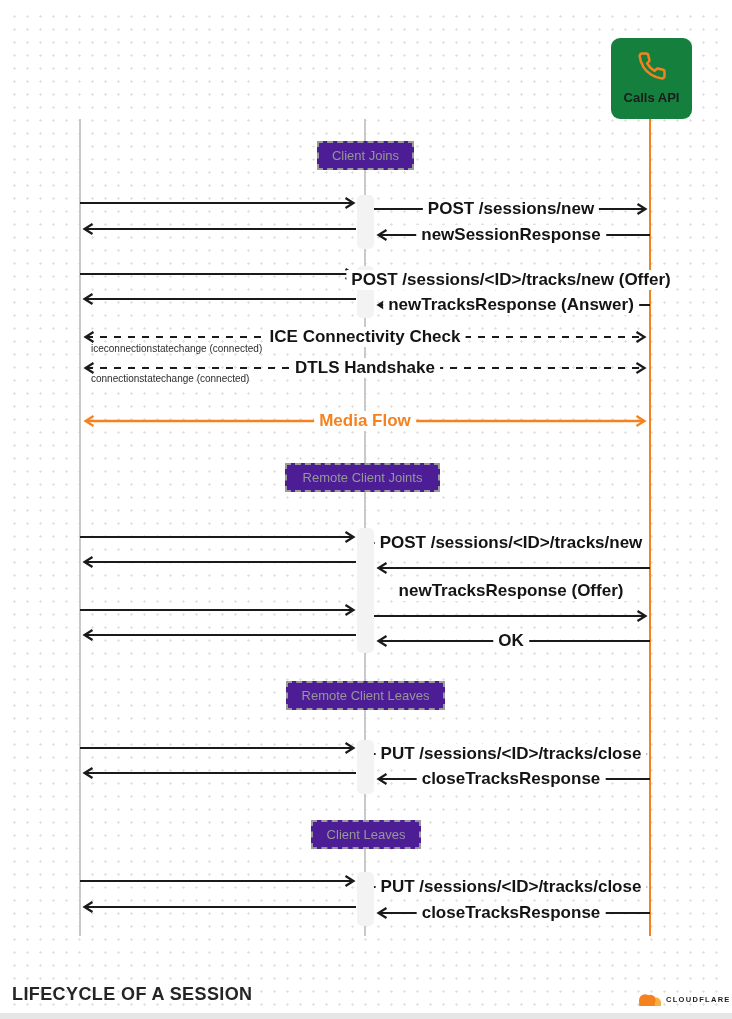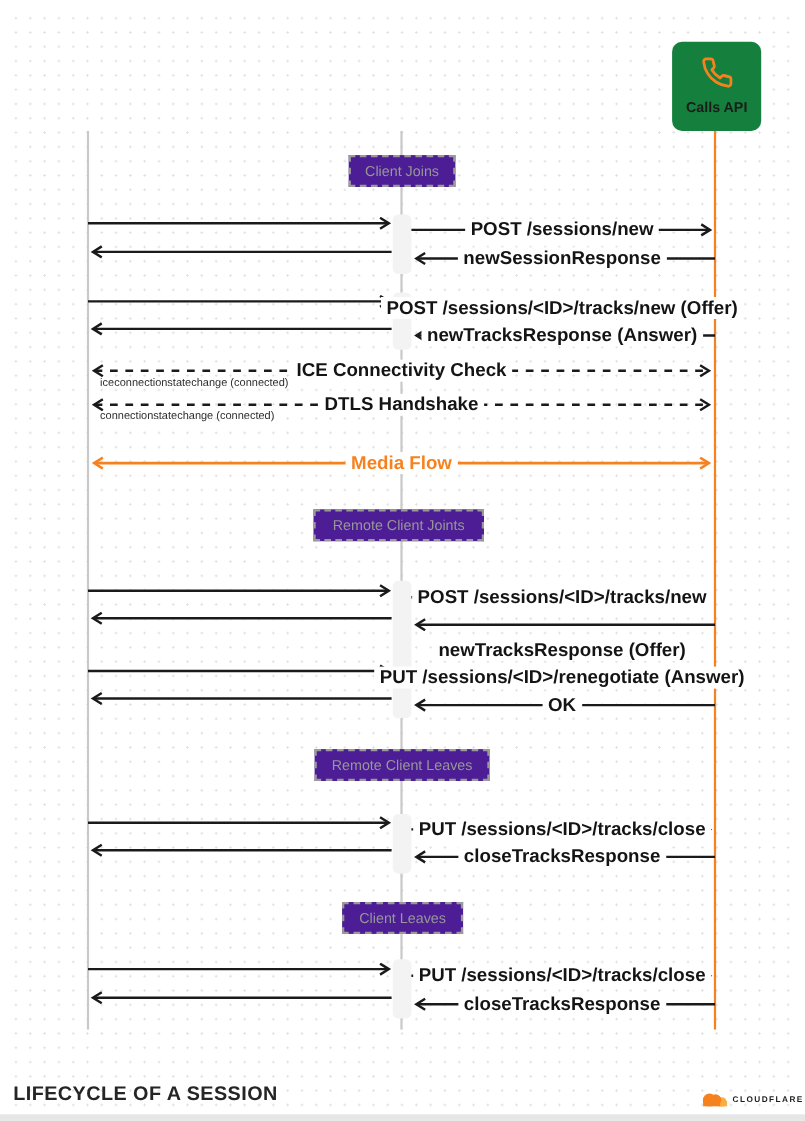--- a/index.html
+++ b/index.html
@@ -125,21 +125,20 @@
 
   <div class="msg" style="left:365px;top:337px;">ICE Connectivity Check</div>
   <div class="sub" style="left:91px;top:343px;">iceconnectionstatechange (connected)</div>
   <div class="msg" style="left:365px;top:368px;">DTLS Handshake</div>
   <div class="sub" style="left:91px;top:373px;">connectionstatechange (connected)</div>
 
   <div class="msg orange" style="left:365px;top:421px;">Media Flow</div>
 
   <div class="msg" style="left:511px;top:543px;">POST /sessions/&lt;ID&gt;/tracks/new</div>
   <div class="msg" style="left:511px;top:568px;margin-top:23px;">newTracksResponse (Offer)</div>
-  <div class="msg" style="left:511px;top:616px;">PUT /sessions/&lt;ID&gt;/renegotiate (Answer)</div>
   <div class="msg" style="left:511px;top:641px;">OK</div>
 
   <div class="msg" style="left:511px;top:754px;">PUT /sessions/&lt;ID&gt;/tracks/close</div>
   <div class="msg" style="left:511px;top:779px;">closeTracksResponse</div>
 
   <div class="msg" style="left:511px;top:887px;">PUT /sessions/&lt;ID&gt;/tracks/close</div>
   <div class="msg" style="left:511px;top:913px;">closeTracksResponse</div>
 
   <div class="section-box" style="left:317px;top:141px;width:93px;height:25px;">
     <span>Client Joins</span>

